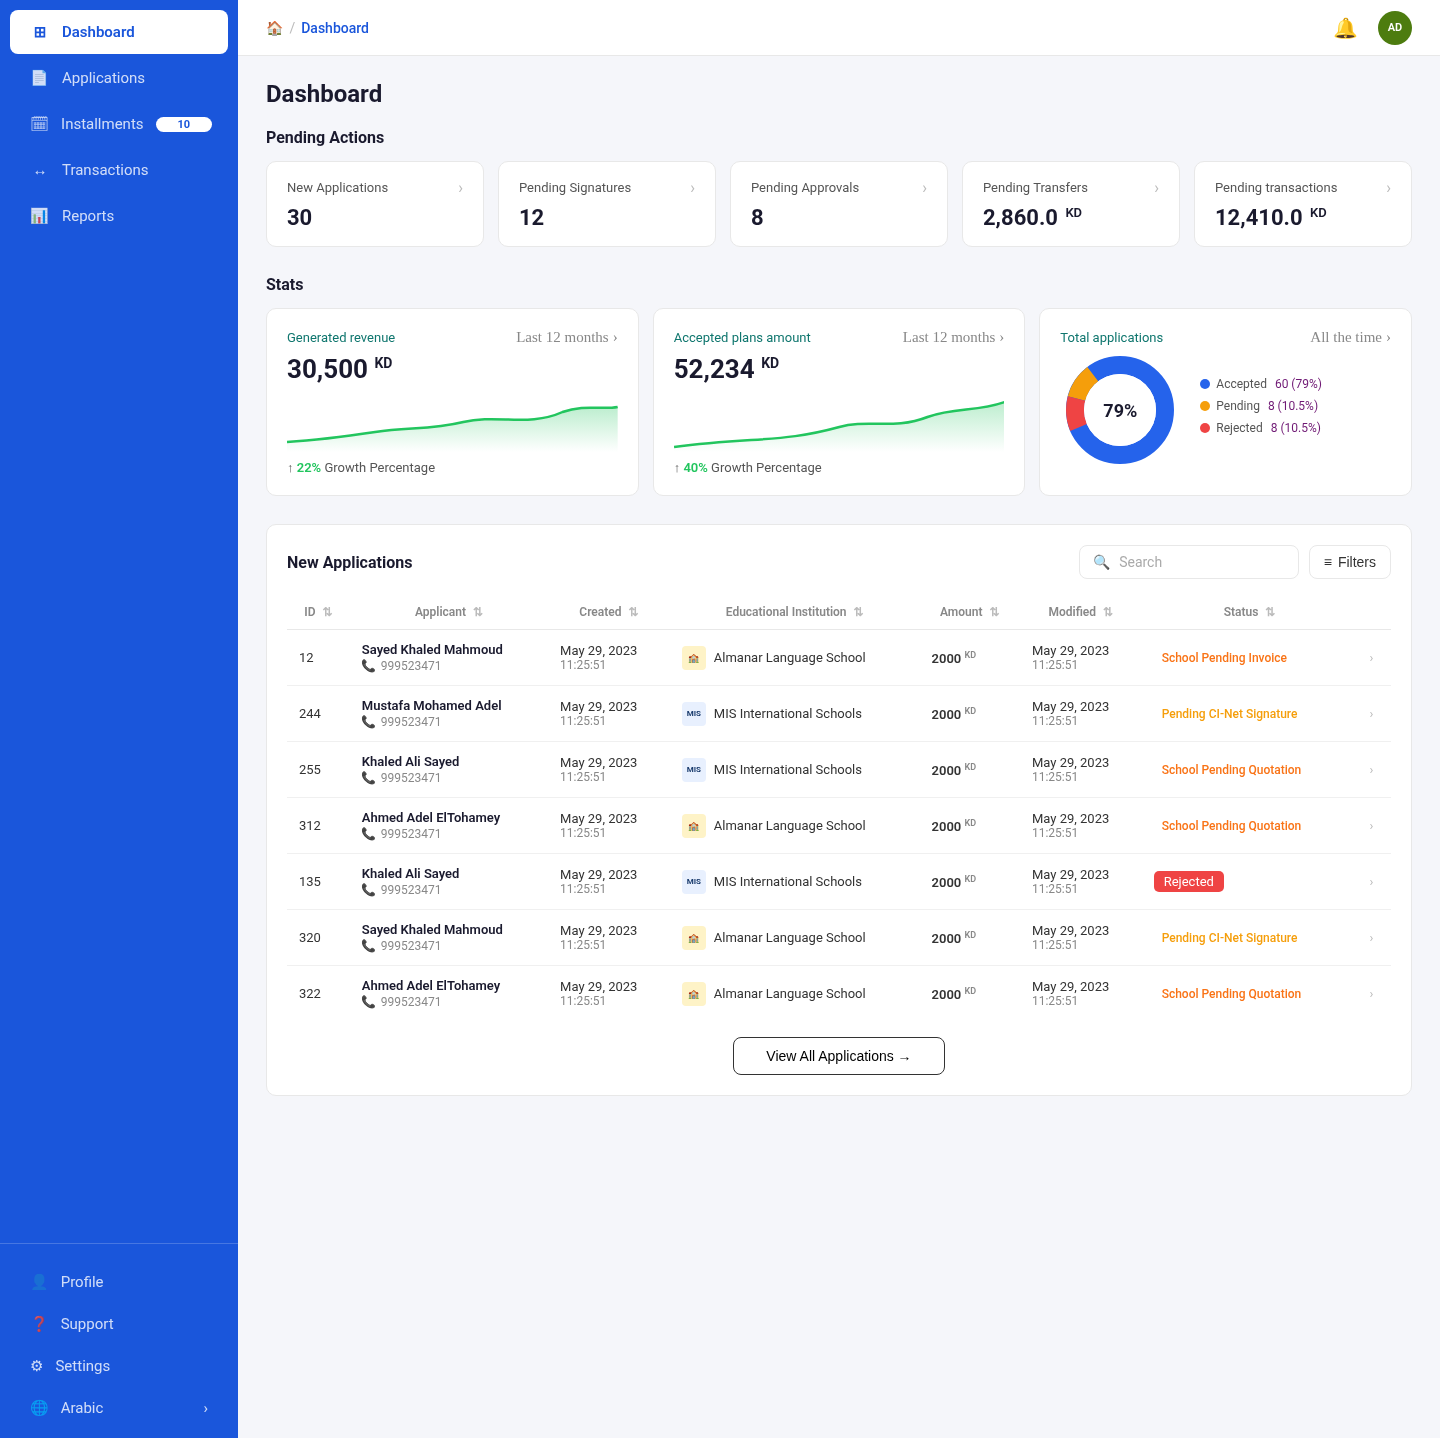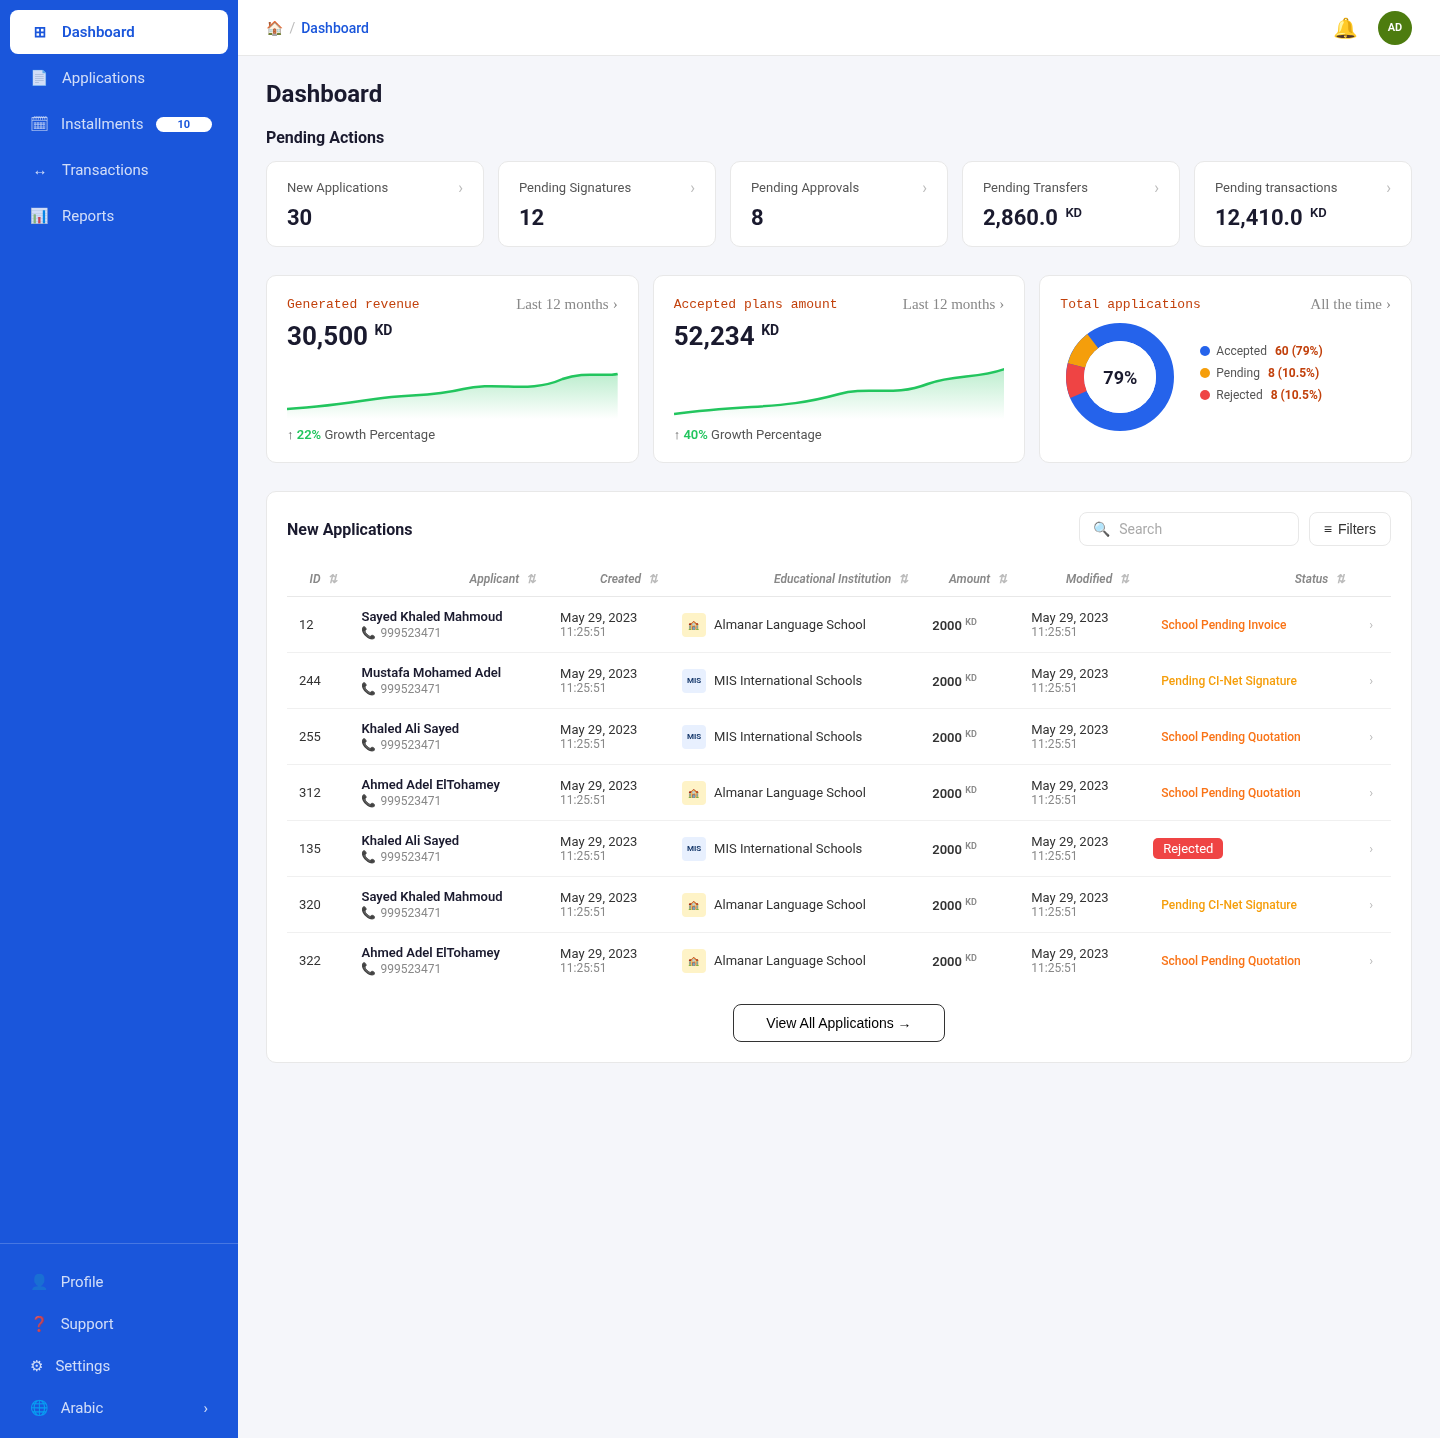--- a/index.html
+++ b/index.html
@@ -79,21 +79,21 @@
     .pending-card-value { font-size: 22px; font-weight: 700; color: #1a1a2e; }
     .pending-card-value sup { font-size: 13px; font-weight: 600; margin-left: 2px; }
 
     
     .stats-cards { display: flex; gap: 14px; margin-bottom: 28px; }
     .stat-card {
       background: #fff; border: 1px solid #e8e8e8; border-radius: 10px;
       padding: 20px; flex: 1;
     }
     .stat-card-header { display: flex; align-items: center; justify-content: space-between; margin-bottom: 4px; }
-    .stat-card-label { font-size: 13px; color: #c2410c; font-family: Liberation Mono, monospace; }
+    .stat-card-label { font-size: 13px; color: #0f766e; }
     .stat-card-period { font-size: 15px; color: #888; display: flex; align-items: flex-end; gap: 4px; cursor: pointer; font-family: Liberation Serif, serif; }
     .stat-card-value { font-size: 26px; font-weight: 700; color: #1a1a2e; margin: 8px 0 4px; }
     .stat-card-value sup { font-size: 14px; }
     .stat-chart { height: 60px; margin: 8px 0; position: relative; overflow: hidden; }
     .stat-growth { font-size: 13px; color: #555; }
     .stat-growth .pct { color: #22c55e; font-weight: 600; }
 
     
     .chart-svg { width: 100%; height: 60px; }
 
@@ -101,21 +101,21 @@
     .donut-card { display: flex; align-items: center; gap: 20px; }
     .donut-container { position: relative; width: 120px; height: 120px; flex-shrink: 0; }
     .donut-center-text {
       position: absolute; top: 50%; left: 50%; transform: translate(-50%, -50%);
       font-size: 18px; font-weight: 700; color: #1a1a2e;
     }
     .donut-legend { font-size: 12px; }
     .legend-item { display: flex; align-items: center; gap: 6px; margin-bottom: 8px; }
     .legend-dot { width: 10px; height: 10px; border-radius: 50%; flex-shrink: 0; }
     .legend-label { color: #555; }
-    .legend-value { font-weight: 700; color: #c2410c; margin-left: 2px; }
+    .legend-value { font-weight: 400; color: #701a75; margin-left: 2px; }
 
     
     .table-section {
       background: #fff; border: 1px solid #e8e8e8; border-radius: 10px;
       padding: 20px; margin-bottom: 20px;
     }
     .table-header { display: flex; align-items: center; justify-content: space-between; margin-bottom: 16px; }
     .table-title { font-size: 16px; font-weight: 700; color: #1a1a2e; }
     .table-actions { display: flex; gap: 10px; }
     .search-box {
@@ -124,22 +124,22 @@
       font-size: 14px; color: #888; width: 220px; cursor: text;
     }
     .filters-btn {
       display: flex; align-items: center; gap: 6px;
       border: 1px solid #e8e8e8; border-radius: 8px; padding: 8px 14px;
       font-size: 14px; color: #333; cursor: pointer; background: #fff;
     }
 
     .data-table { width: 100%; border-collapse: collapse; }
     .data-table th {
-      text-align: right; padding: 10px 12px; font-size: 12px; font-weight: 600;
-      color: #888; border-bottom: 1px solid #e8e8e8; white-space: nowrap; font-style: italic;
+      text-align: center; padding: 10px 12px; font-size: 12px; font-weight: 600;
+      color: #888; border-bottom: 1px solid #e8e8e8; white-space: nowrap;
     }
     .data-table th .sort { margin-left: 4px; color: #bbb; }
     .data-table td { padding: 12px 12px; font-size: 13px; color: #333; border-bottom: 1px solid #f0f0f0; }
     .data-table tr:last-child td { border-bottom: none; }
     .applicant-name { font-weight: 600; color: #1a1a2e; font-size: 13px; }
     .applicant-phone { color: #888; font-size: 12px; display: flex; align-items: center; gap: 4px; margin-top: 2px; }
     .inst-cell { display: flex; align-items: center; gap: 8px; }
     .inst-logo { width: 24px; height: 24px; border-radius: 4px; background: #e8f0fe; display: flex; align-items: center; justify-content: center; font-size: 9px; font-weight: 700; color: #1a56db; flex-shrink: 0; }
     .amount-kd { font-weight: 600; }
     .amount-kd sup { font-size: 9px; font-weight: 600; color: #888; }
@@ -276,20 +276,21 @@
       <span style="color:#bbb">›</span>
     </div>
     <div class="pending-card-value">
       12,410.0 <sup>KD</sup>
     </div>
           </div>
         </div>
     </div>
 
     <div>
+      <div class="section-title">Stats</div>
       <div class="stats-cards">
 
         <div class="stat-card">
           <div class="stat-card-header">
             <span class="stat-card-label">Generated revenue</span>
             <span class="stat-card-period">
               <span>Last 12 months</span> ›
             </span>
           </div>
           <div class="stat-card-value">

